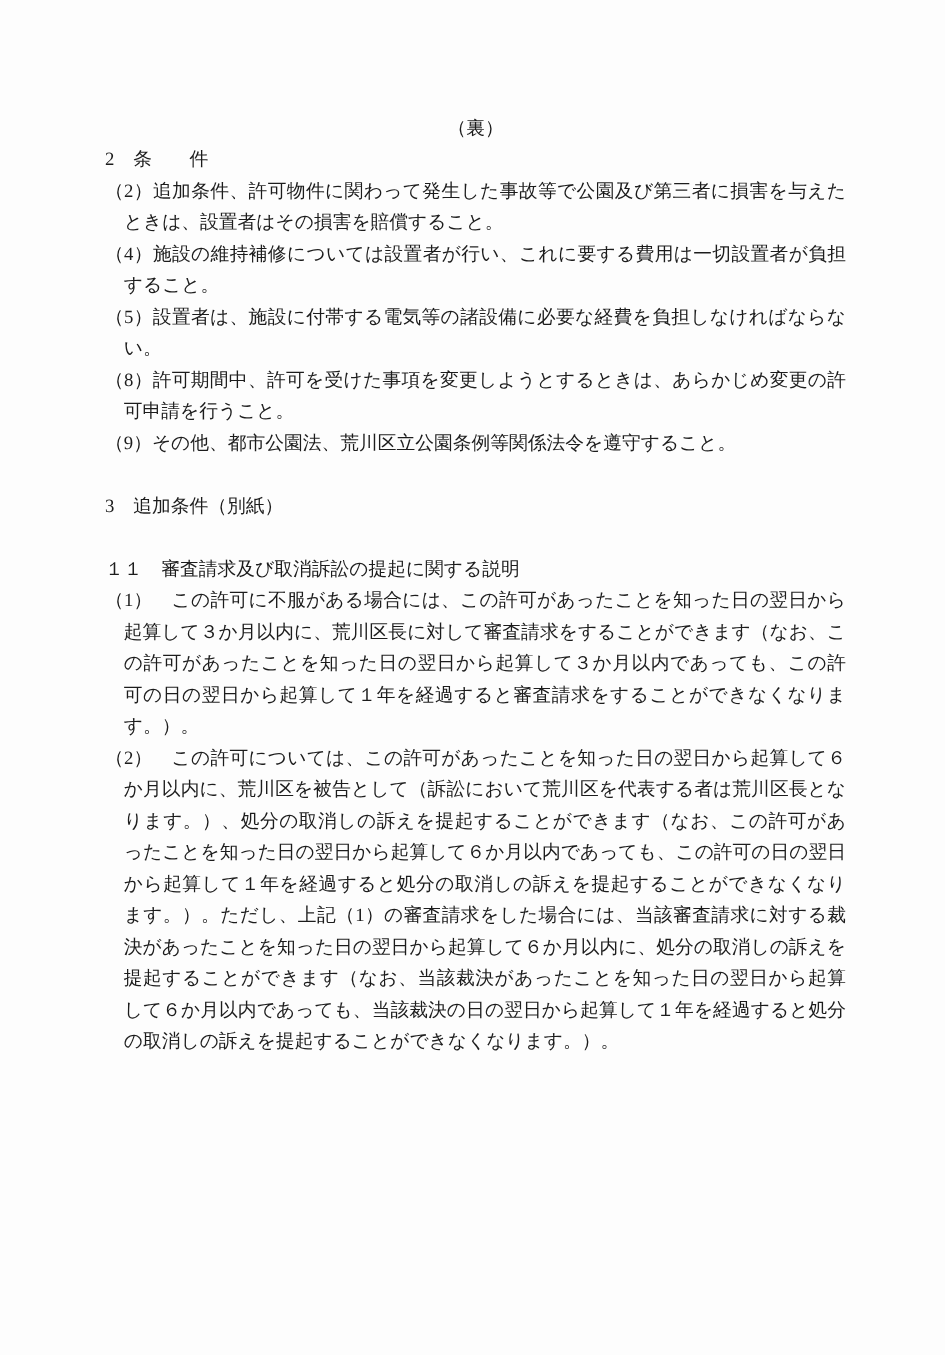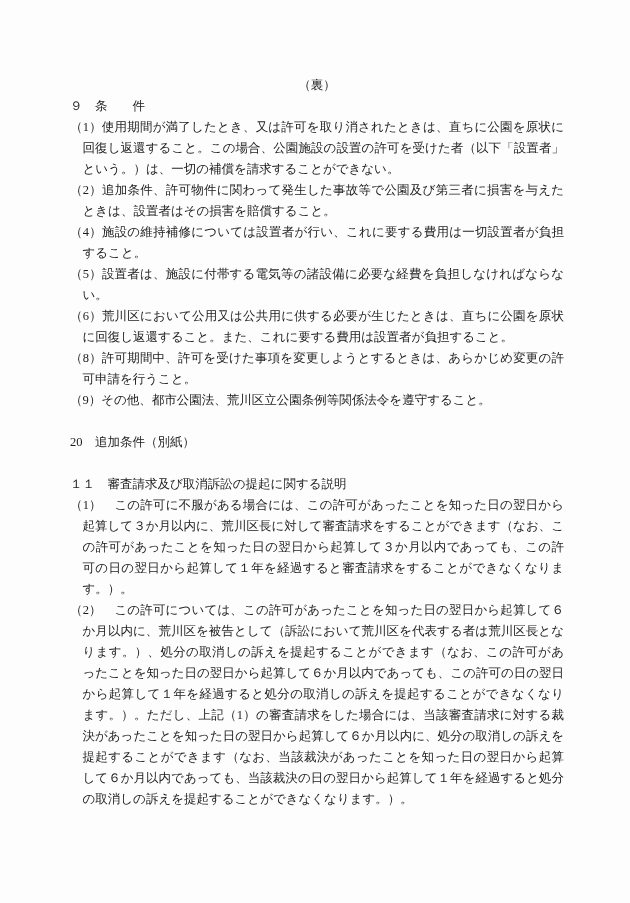--- a/index.html
+++ b/index.html
@@ -39,30 +39,28 @@
     display: inline;
   }
 </style>
 </head>
 <body>
 
 <div class="page">
 
   <div class="side-label">（裏）</div>
 
-  <div class="heading">９　条　　件</div>
+  <div class="heading">2　条　　件</div>
 
-  <p class="item"><span class="marker">（1）</span><span class="itext">使用期間が満了したとき、又は許可を取り消されたときは、直ちに公園を原状に回復し返還すること。この場合、公園施設の設置の許可を受けた者（以下「設置者」という。）は、一切の補償を請求することができない。</span></p>
   <p class="item"><span class="marker">（2）</span><span class="itext">追加条件、許可物件に関わって発生した事故等で公園及び第三者に損害を与えたときは、設置者はその損害を賠償すること。</span></p>
   <p class="item"><span class="marker">（4）</span><span class="itext">施設の維持補修については設置者が行い、これに要する費用は一切設置者が負担すること。</span></p>
   <p class="item"><span class="marker">（5）</span><span class="itext">設置者は、施設に付帯する電気等の諸設備に必要な経費を負担しなければならない。</span></p>
-  <p class="item"><span class="marker">（6）</span><span class="itext">荒川区において公用又は公共用に供する必要が生じたときは、直ちに公園を原状に回復し返還すること。また、これに要する費用は設置者が負担すること。</span></p>
   <p class="item"><span class="marker">（8）</span><span class="itext">許可期間中、許可を受けた事項を変更しようとするときは、あらかじめ変更の許可申請を行うこと。</span></p>
   <p class="item"><span class="marker">（9）</span><span class="itext">その他、都市公園法、荒川区立公園条例等関係法令を遵守すること。</span></p>
 
-  <div class="heading spaced">20　追加条件（別紙）</div>
+  <div class="heading spaced">3　追加条件（別紙）</div>
 
   <div class="heading spaced">１１　審査請求及び取消訴訟の提起に関する説明</div>
 
   <p class="item"><span class="marker">（1）</span><span class="itext">　この許可に不服がある場合には、この許可があったことを知った日の翌日から起算して３か月以内に、荒川区長に対して審査請求をすることができます（なお、この許可があったことを知った日の翌日から起算して３か月以内であっても、この許可の日の翌日から起算して１年を経過すると審査請求をすることができなくなります。）。</span></p>
   <p class="item"><span class="marker">（2）</span><span class="itext">　この許可については、この許可があったことを知った日の翌日から起算して６か月以内に、荒川区を被告として（訴訟において荒川区を代表する者は荒川区長となります。）、処分の取消しの訴えを提起することができます（なお、この許可があったことを知った日の翌日から起算して６か月以内であっても、この許可の日の翌日から起算して１年を経過すると処分の取消しの訴えを提起することができなくなります。）。ただし、上記（1）の審査請求をした場合には、当該審査請求に対する裁決があったことを知った日の翌日から起算して６か月以内に、処分の取消しの訴えを提起することができます（なお、当該裁決があったことを知った日の翌日から起算して６か月以内であっても、当該裁決の日の翌日から起算して１年を経過すると処分の取消しの訴えを提起することができなくなります。）。</span></p>
 
 </div>
 
 </body></html>

